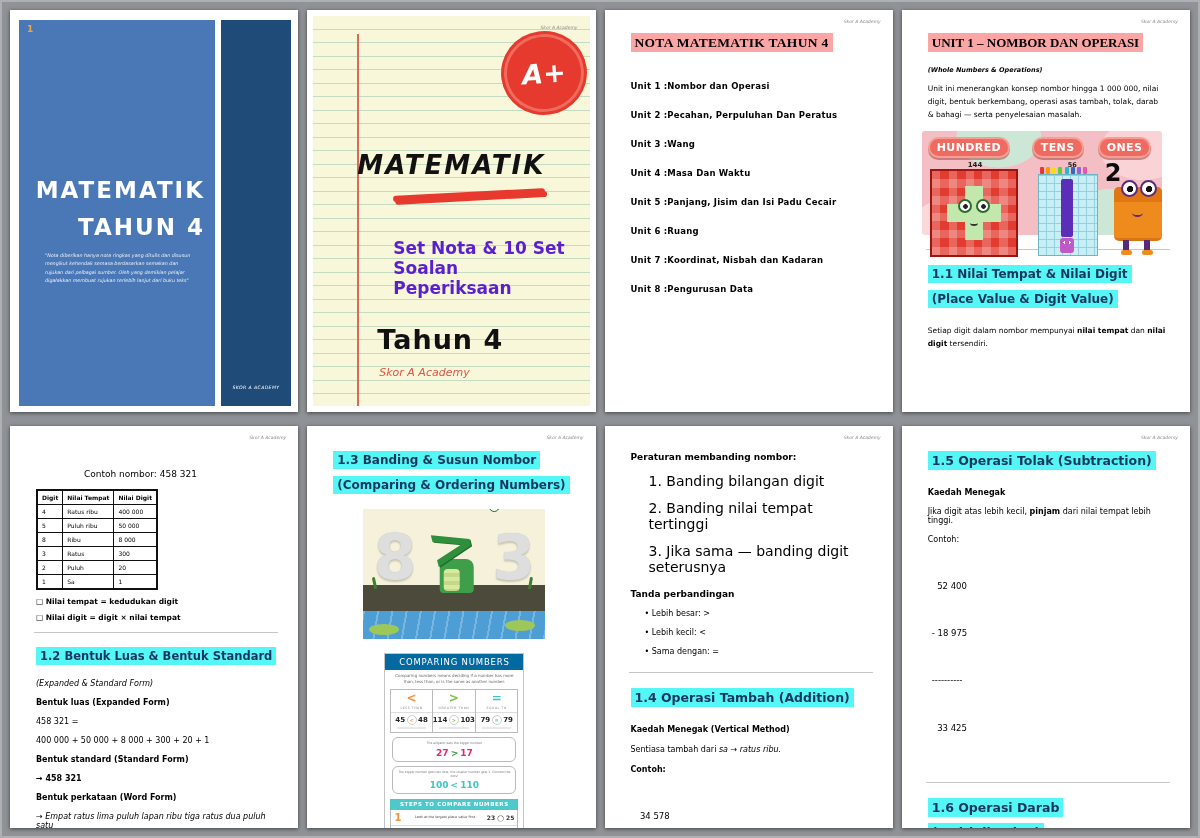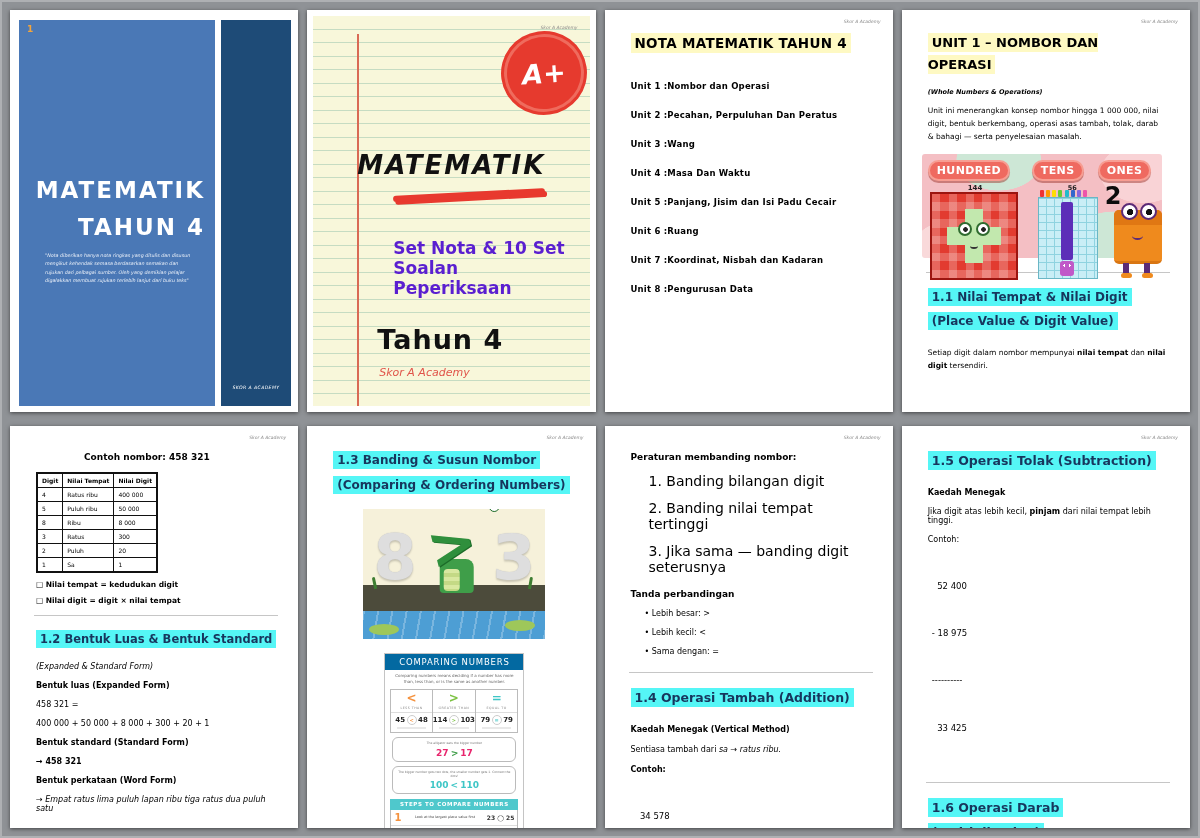--- a/index.html
+++ b/index.html
@@ -5,21 +5,21 @@
 <style>
   html,body{margin:0;padding:0;}
   body{width:1200px;height:838px;background:#8f9296;font-family:"DejaVu Sans",sans-serif;}
   .board{box-sizing:border-box;width:1200px;height:838px;padding:8px;border:2px solid #aeb0b3;
          display:grid;grid-template-columns:repeat(4,1fr);grid-template-rows:1fr 1fr;gap:14px 9px;background:#8f9296;}
   .page{position:relative;background:#fff;box-shadow:0 1px 4px rgba(0,0,0,.55);overflow:hidden;}
   .hdr-note{position:absolute;top:9px;right:12px;font-size:4.5px;font-style:italic;color:#8a8a8a;}
 
   
   .b{font-weight:700}.i{font-style:italic}
-  .hl-y{display:inline;background:#fef9c3;font-weight:700;padding:2px 4px;line-height:1.7;}
+  .hl-y{display:inline;background:#fca5a5;font-weight:700;padding:2px 4px;line-height:1.7;font-family:Liberation Serif, serif;}
   .hl-c{display:inline;background:#55f6f6;color:#17365d;font-weight:700;padding:2px 4px;line-height:2.05;
         box-decoration-break:clone;-webkit-box-decoration-break:clone;}
   .divider{border:none;border-top:1px solid #c6c6c6;margin:10px 0 12px -2px;}
   .tp{padding:22px 20px 0 26px;}
 
   
   .p1-blue{position:absolute;left:9px;top:10px;width:196px;height:386px;background:#4a78b6;}
   .p1-num{position:absolute;left:8px;top:4px;color:#f2a43c;font-size:9px;font-weight:700;}
   .p1-title{position:absolute;right:10px;top:152px;text-align:right;color:#fff;font-weight:700;
             font-size:23px;letter-spacing:2px;line-height:1.6;}
@@ -95,21 +95,21 @@
   .nb-oeye.l{left:7px;}.nb-oeye.r{left:26px;}
   .nb-osmile{position:absolute;left:18px;top:22px;width:11px;height:6px;border-bottom:2px solid #5b2a77;border-radius:50%;z-index:2;}
   .nb-oleg{position:absolute;bottom:-11px;width:6px;height:12px;background:#5b2a77;}
   .nb-oleg:after{content:"";position:absolute;left:-2px;bottom:-3px;width:11px;height:5px;background:#ef8a1d;border-radius:3px;}
   .nb-oleg.l{left:9px;}.nb-oleg.r{left:30px;}
   .p4-div{margin-top:14px;}
   .p4-h11{width:252px;font-size:12px;}
   .p4-body{margin-top:12px;font-size:7.5px;line-height:1.8;width:238px;}
 
   
-  .p5-title{font-size:9px;font-weight:700;margin-top:4px;padding-left:48px;}
+  .p5-title{font-size:9px;font-weight:400;margin-top:21px;padding-left:48px;}
   .pv-table{border-collapse:collapse;margin-top:10px;}
   .pv-table th,.pv-table td{border:1.2px solid #111;font-size:6px;padding:3px 4px;text-align:left;font-weight:400;}
   .pv-table th{font-weight:700;}
   .pv-table{border:2px solid #111;}
   .p5-note{font-size:7.5px;font-weight:700;margin-top:7px;}
   .p5-h{font-size:11.5px;text-align:right;}
   .p5-line{font-size:8px;margin-top:10px;}
 
   
   .p6-h{width:250px;font-size:12px;}

